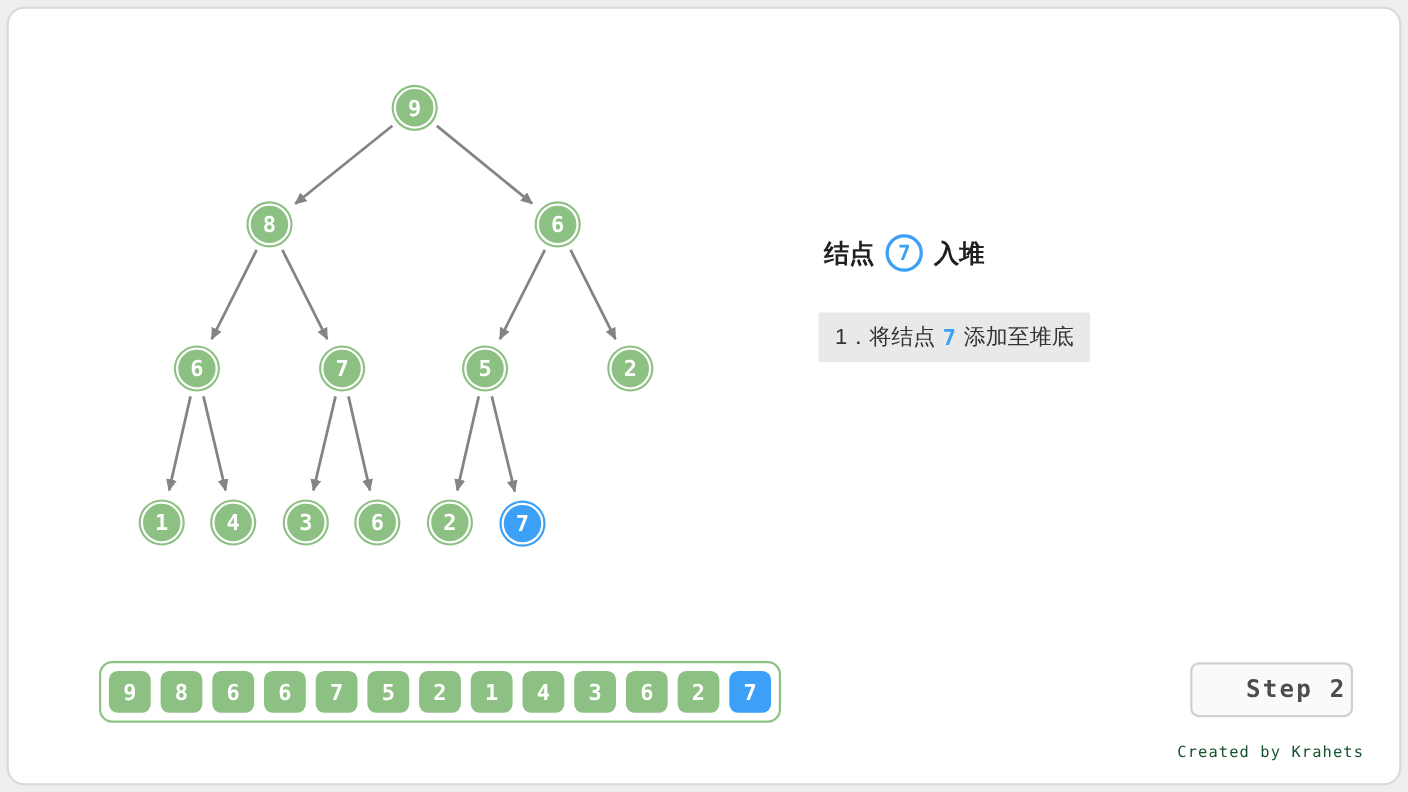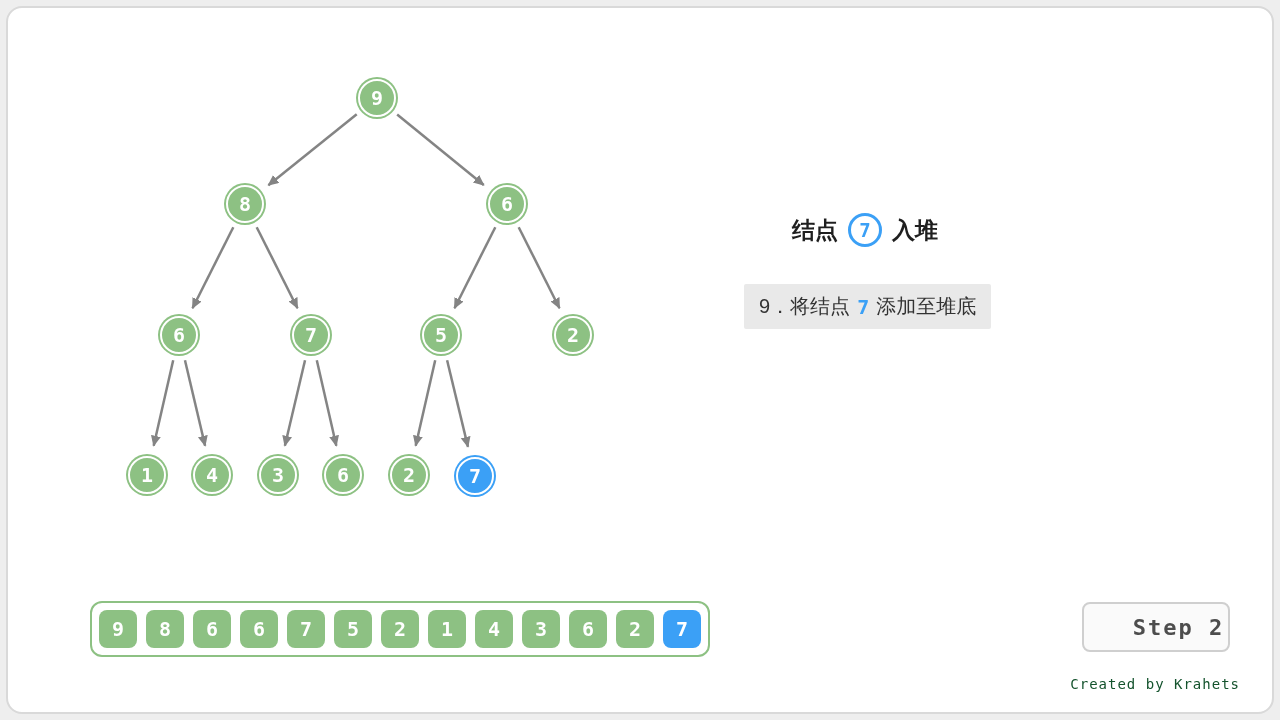--- a/index.html
+++ b/index.html
@@ -13,21 +13,21 @@
   #edges-svg { position:absolute; left:0; top:0; width:1280px; height:720px; pointer-events:none; }
 
   .tree-node { position:absolute; width:38px; height:38px; border-radius:50%;
                background:var(--green); border:2px solid #ffffff;
                box-shadow:0 0 0 2px var(--green); color:#ffffff;
                font:bold 20px "DejaVu Sans Mono", monospace;
                display:flex; align-items:center; justify-content:center;
                transform:translate(-50%,-50%); }
   .tree-node.hl { background:var(--blue); box-shadow:0 0 0 2px var(--blue); }
 
-  .heading { position:absolute; left:792px; top:213px; display:flex; align-items:center;
+  .heading { position:absolute; left:749px; top:213px; display:flex; align-items:center;
              font-weight:bold; font-size:23px; color:#1f1f1f; }
   .heading-node { width:34px; height:34px; border-radius:50%; border:3px solid var(--blue);
                   background:#ffffff; color:var(--blue);
                   font:bold 19px "DejaVu Sans Mono", monospace;
                   display:flex; align-items:center; justify-content:center; margin:0 10px; }
 
   .info-box { position:absolute; left:744px; top:284px; background:#e9e9e9;
               padding:9px 15px; font-size:20px; color:#333333; border-radius:2px;
               display:flex; align-items:center; }
   .info-box .val { color:var(--blue); font-weight:bold;
@@ -91,21 +91,21 @@
     <div class="tree-node hl" style="left: 475px; top: 476px;">7</div>
   </div>
 
 <div class="heading">
   <span>结点</span>
   <span class="heading-node">7</span>
   <span>入堆</span>
 </div>
 
 <div class="info-box">
-  <span>9．将结点</span>
+  <span>1．将结点</span>
   <span class="val">7</span>
   <span>添加至堆底</span>
 </div>
 
 <div class="array-box" id="array-cells">
     <div class="array-cell">9</div>
     <div class="array-cell">8</div>
     <div class="array-cell">6</div>
     <div class="array-cell">6</div>
     <div class="array-cell">7</div>

